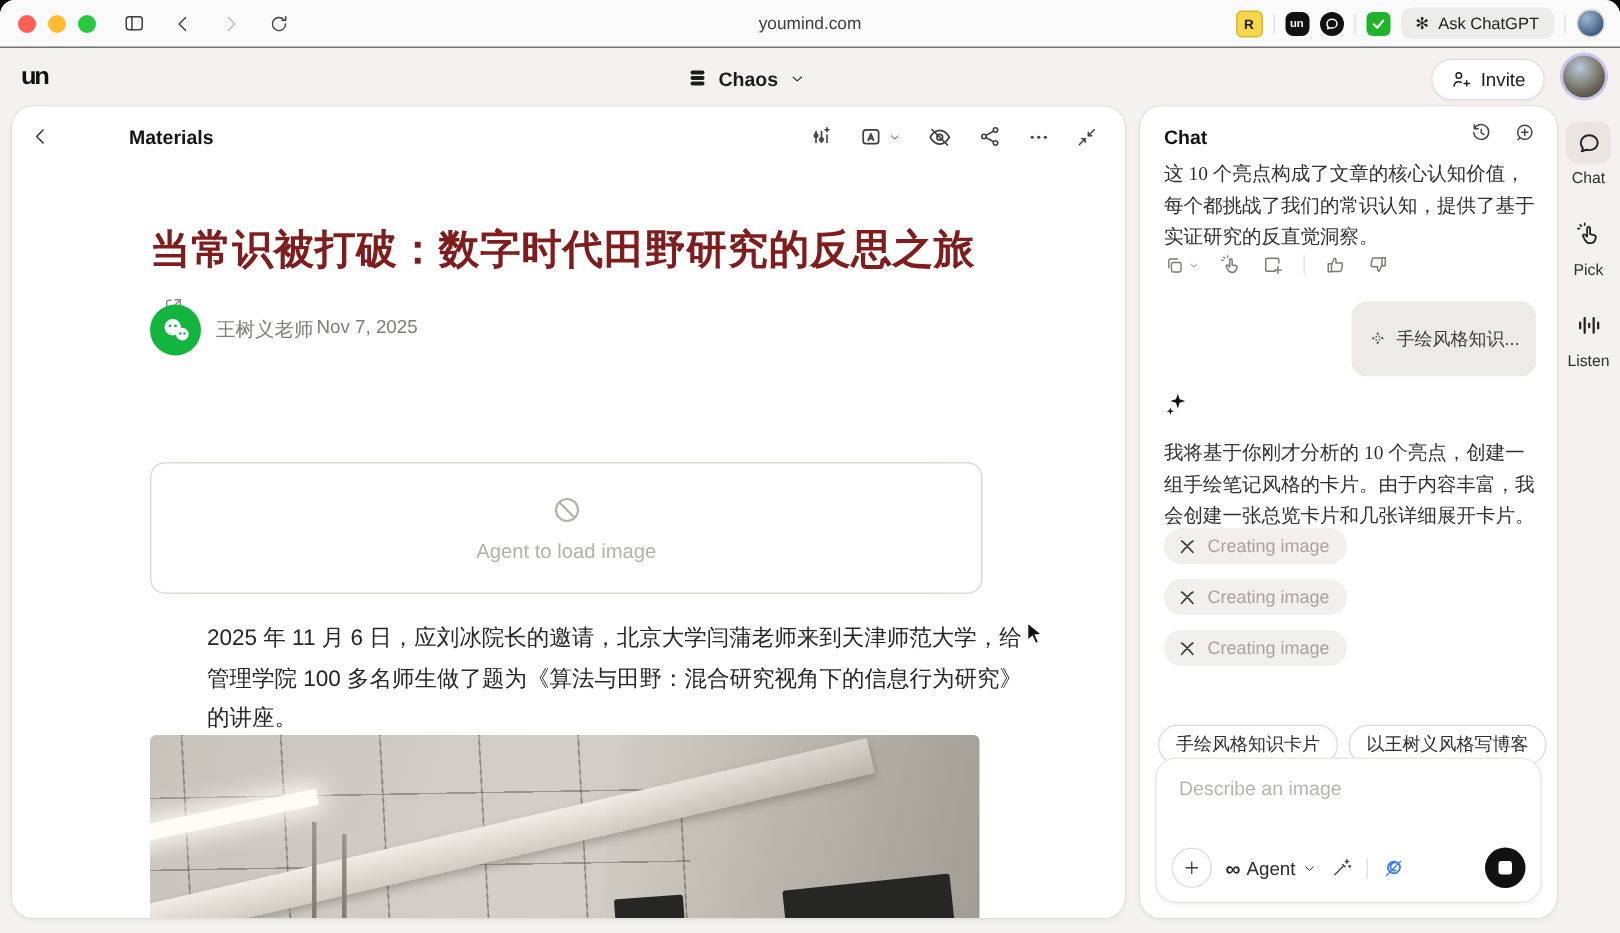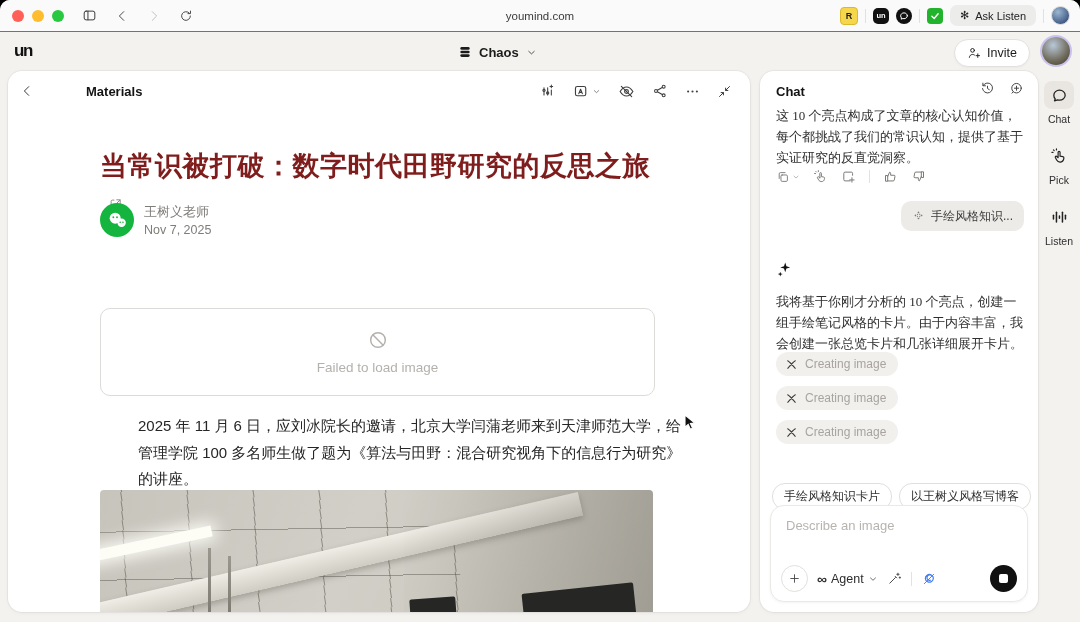--- a/index.html
+++ b/index.html
@@ -44,21 +44,21 @@
   .back-btn{margin-left:12px;color:#2c2c2c;}
   .lp-title{margin-left:8px;font-size:13px;font-weight:700;color:#141414;padding-left:44px;}
   .lp-tools{position:absolute;right:18px;top:0;height:40px;display:flex;align-items:center;gap:17px;color:#3f3f3f;}
   .tool{display:flex;align-items:center;gap:2px;}
 
   
   .article-title{position:absolute;left:92px;top:76px;width:560px;font-size:27px;line-height:1.45;font-weight:700;color:#7f1d1d;letter-spacing:.5px;}
   .title-ext{display:inline-block;vertical-align:2px;margin-left:8px;color:#8e8c89;}
   .author-row{position:absolute;left:92px;top:132px;display:flex;align-items:center;gap:10px;}
   .wechat-avatar{width:34px;height:34px;border-radius:50%;background:#14b53f;display:flex;align-items:center;justify-content:center;}
-  .author-meta{display:flex;flex-direction:column;gap:2px;}
+  .author-meta{display:flex;flex-direction:row;gap:2px;}
   .author-name{font-size:13px;color:#7f7d7a;}
   .author-date{font-size:12.5px;color:#7f7d7a;}
   .failed-box{position:absolute;left:92px;top:237px;width:553px;height:86px;border:1px solid #dddbd8;border-radius:10px;display:flex;flex-direction:column;align-items:center;justify-content:center;gap:9px;color:#b4b1ad;}
   .failed-text{font-size:13.5px;}
   .article-p{position:absolute;left:92px;top:342px;width:556px;font-size:15px;line-height:1.78;color:#262626;margin-left:38px;}
 
   
   .photo{position:absolute;left:92px;top:419px;width:553px;height:122px;border-radius:4px 4px 0 0;overflow:hidden;background:linear-gradient(110deg,#c7c4bc 0%,#d2cfc8 45%,#cfccc4 60%,#b9b6ad 100%);}
   .ph-grid{position:absolute;left:-6%;top:-30%;width:70%;height:160%;transform:rotate(-9deg);background-image:repeating-linear-gradient(96deg,rgba(72,70,62,.5) 0 1px,transparent 1px 66px),repeating-linear-gradient(8deg,rgba(72,70,62,.42) 0 1px,transparent 1px 48px);}
   .ph-beam{position:absolute;left:-4%;top:48%;width:92%;height:24px;background:linear-gradient(#f0ede6,#cfccc3);transform:rotate(-13deg);box-shadow:0 3px 6px rgba(80,78,70,.35);}
@@ -73,21 +73,21 @@
 
   
   .cp-head{position:absolute;left:0;top:0;width:100%;height:40px;}
   .cp-title{position:absolute;left:16px;top:13px;font-size:13px;font-weight:700;color:#141414;}
   .cp-icons{position:absolute;right:14px;top:10px;display:flex;gap:14px;color:#454545;}
   .msg{position:absolute;left:16px;width:248px;font-size:13px;line-height:1.62;color:#2f2f2f;font-family:Liberation Serif, serif;}
   .msg1{top:34px;}
   .msg2{top:220px;}
   .msg-actions{position:absolute;left:16px;top:98px;display:flex;align-items:center;gap:13px;color:#7c7a76;}
   .act-sep{width:1px;height:13px;background:#e4e2df;}
-  .user-chip{position:absolute;right:14px;top:130px;display:flex;align-items:center;gap:6px;background:#ecebe8;border-radius:10px;height:26px;padding:2px 11px;font-size:12px;color:#3c3c3c;}
+  .user-chip{position:absolute;right:14px;top:130px;display:flex;align-items:center;gap:6px;background:#ecebe8;border-radius:10px;height:26px;padding:12px 11px;font-size:12px;color:#3c3c3c;}
   .spark{position:absolute;left:16px;top:190px;color:#111;}
   .creating-pill{position:absolute;left:16px;display:flex;align-items:center;gap:7px;background:#f2f0ed;border-radius:13px;height:24px;padding:0 12px 0 9px;}
   .cr1{top:281px;}.cr2{top:315px;}.cr3{top:349px;}
   .creating-pill .cr-txt{font-size:12px;color:#a7a4a0;}
   .creating-pill .cr-ico{color:#3a3a38;}
   .sugg-row{position:absolute;left:12px;top:412px;display:flex;align-items:center;gap:7px;}
   .sugg-chip{display:flex;align-items:center;background:#fff;border:1px solid #e1dfdc;border-radius:13px;height:25px;padding:0 11px;font-size:12px;color:#2e2e2e;white-space:nowrap;}
   .composer{position:absolute;left:10px;top:434px;width:256px;height:95px;border:1px solid #ebe9e6;border-radius:14px;background:#fff;box-shadow:0 1px 3px rgba(0,0,0,.05);}
   .composer textarea{position:absolute;left:13px;top:10px;width:226px;height:40px;border:none;outline:none;resize:none;font-family:Liberation Sans, sans-serif;font-size:13px;color:#333;background:transparent;}
   .composer textarea::placeholder{color:#b7b4b0;}
@@ -155,21 +155,21 @@
           </svg>
         </span>
       <span class="ext-sep"></span>
       <span class="badge b-chk">
         <svg class="ico" width="10" height="10" viewBox="0 0 24 24" style="stroke:#fff;stroke-width:3.4">
             <path d="M4.5 12.5 10 18 19.5 6.5"></path>
           </svg>
         </span>
       <span class="askgpt">
         <span>✻</span>
-        <span>Ask Listen</span>
+        <span>Ask ChatGPT</span>
       </span>
       <span class="ext-sep"></span>
       <span class="mini-avatar"></span>
     </div>
   </div>
 
   <div class="appbar">
     <span class="logo">un</span>
     <div class="space-switch">
       <svg width="14" height="14" viewBox="0 0 24 24">
@@ -276,21 +276,21 @@
         <span class="author-name">王树义老师</span>
         <span class="author-date">Nov 7, 2025</span>
       </div>
     </div>
 
     <div class="failed-box">
       <svg class="ico" width="22" height="22" viewBox="0 0 24 24">
           <circle cx="12" cy="12" r="8"></circle>
           <path d="M6.6 6.6l10.8 10.8"></path>
         </svg>
-      <span class="failed-text">Failed to load image</span>
+      <span class="failed-text">Agent to load image</span>
     </div>
 
     <div class="article-p">2025 年 11 月 6 日，应刘冰院长的邀请，北京大学闫蒲老师来到天津师范大学，给管理学院 100 多名师生做了题为《算法与田野：混合研究视角下的信息行为研究》的讲座。</div>
 
     <div class="photo">
       <div class="ph-grid"></div>
       <div class="ph-light"></div>
       <div class="ph-beam"></div>
       <div class="ph-pole p1"></div>
       <div class="ph-pole p2"></div>

